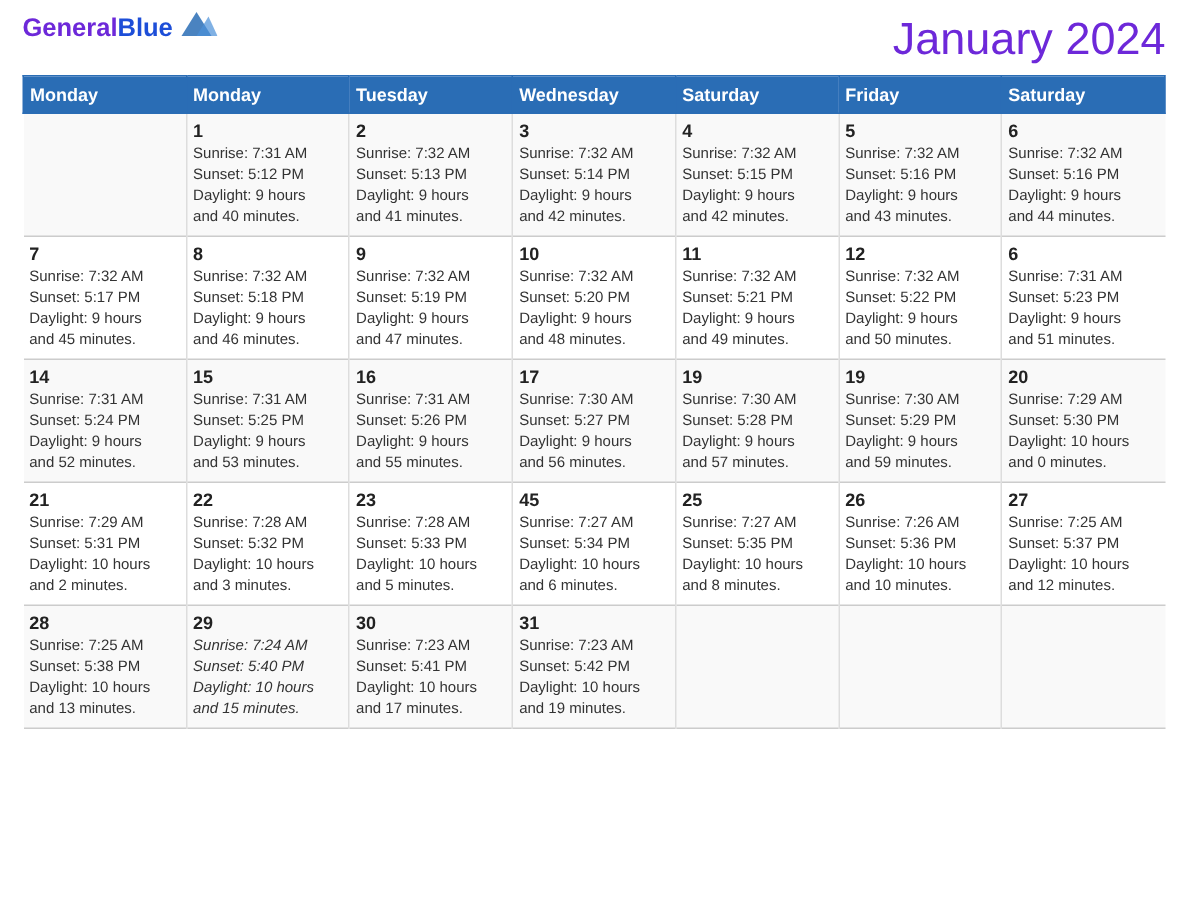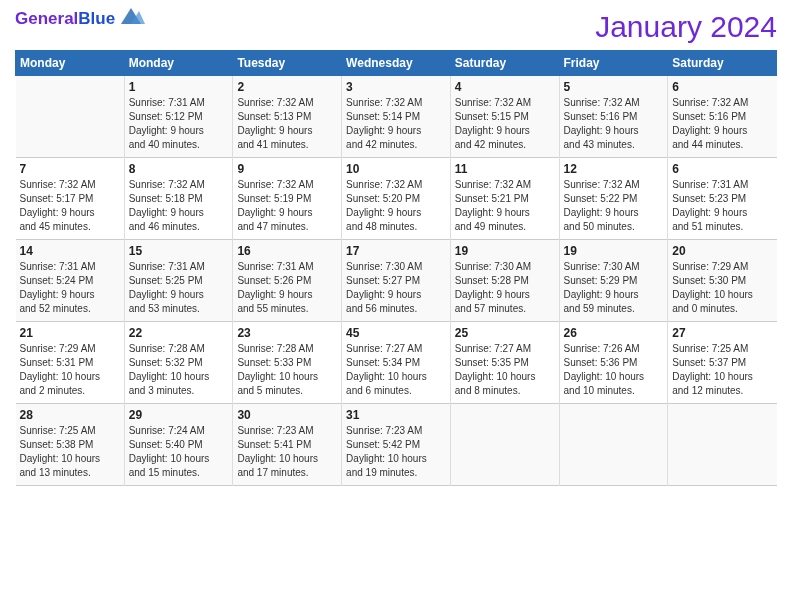--- a/index.html
+++ b/index.html
@@ -321,21 +321,21 @@
         <tr>
           <td>
             <span class="day-num">28</span>
             <div class="cell-info" style="white-space: pre-line;">Sunrise: 7:25 AM
 Sunset: 5:38 PM
 Daylight: 10 hours
 and 13 minutes.</div>
           </td>
           <td>
             <span class="day-num">29</span>
-            <div class="cell-info" style="white-space: pre-line;">Sunrise: 7:24 AM
+            <div class="cell-info" style="white-space: pre-line; font-style: italic;">Sunrise: 7:24 AM
 Sunset: 5:40 PM
 Daylight: 10 hours
 and 15 minutes.</div>
           </td>
           <td>
             <span class="day-num">30</span>
             <div class="cell-info" style="white-space: pre-line;">Sunrise: 7:23 AM
 Sunset: 5:41 PM
 Daylight: 10 hours
 and 17 minutes.</div>

